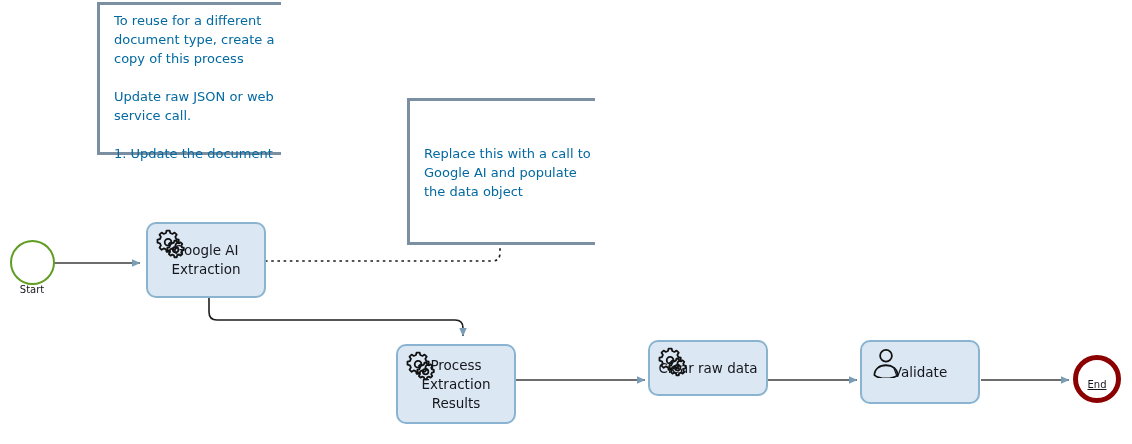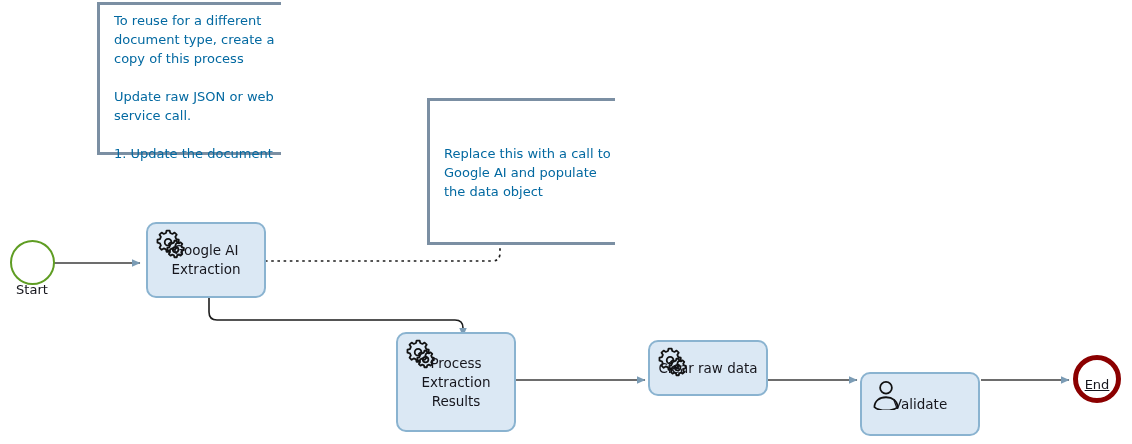--- a/index.html
+++ b/index.html
@@ -98,21 +98,21 @@
   .event.start {
     border: 2px solid #5f9d23;
   }
   .event.end {
     border: 5px solid #8b0000;
   }
   .event-label {
     position: absolute;
     left: 50%;
     transform: translateX(-50%);
-    font-size: 13px;
+    font-size: 10px;
     line-height: 16px;
     color: #16161d;
     white-space: nowrap;
   }
 </style>
 </head>
 <body>
 
 <div id="canvas">
 
@@ -149,41 +149,41 @@
   </svg>
 
   <div class="annotation" style="left:97px; top:2px; width:184px; height:153px;">
     <div class="ann-text">To reuse for a different document type, create a copy of this process
 
 Update raw JSON or web service call.
 
 1. Update the document</div>
   </div>
 
-  <div class="annotation centered" style="left:407px; top:98px; width:188px; height:147px;margin-left:20px;">
+  <div class="annotation centered" style="left:407px; top:98px; width:188px; height:147px;">
     <div class="ann-text">Replace this with a call to Google AI and populate the data object</div>
   </div>
 
   <div class="event start" style="left:10px; top:240px; width:45px; height:45px;"></div>
   <div class="event-label" style="left:32px; top:282px;">Start</div>
 
   <div class="task" style="left:146px; top:222px; width:120px; height:76px;">
     <svg class="task-icon" viewBox="0 0 40 40">
       <g fill="none" stroke="#111111" stroke-width="2.1" stroke-linejoin="round">
         <path d="M14.8,3.0 l3.6,0 l0.7,2.9 l2.6,1.1 l2.5,-1.6 l2.5,2.5 l-1.6,2.5 l1.1,2.6 l2.9,0.7 l0,3.6 l-2.9,0.7 l-1.1,2.6 l1.6,2.5 l-2.5,2.5 l-2.5,-1.6 l-2.6,1.1 l-0.7,2.9 l-3.6,0 l-0.7,-2.9 l-2.6,-1.1 l-2.5,1.6 l-2.5,-2.5 l1.6,-2.5 l-1.1,-2.6 l-2.9,-0.7 l0,-3.6 l2.9,-0.7 l1.1,-2.6 l-1.6,-2.5 l2.5,-2.5 l2.5,1.6 l2.6,-1.1 z"></path>
         <circle cx="16.6" cy="16.8" r="4.0"></circle>
         <path d="M24.0,15.0 l2.8,0 l0.55,2.25 l2.0,0.85 l1.95,-1.25 l1.95,1.95 l-1.25,1.95 l0.85,2.0 l2.25,0.55 l0,2.8 l-2.25,0.55 l-0.85,2.0 l1.25,1.95 l-1.95,1.95 l-1.95,-1.25 l-2.0,0.85 l-0.55,2.25 l-2.8,0 l-0.55,-2.25 l-2.0,-0.85 l-1.95,1.25 l-1.95,-1.95 l1.25,-1.95 l-0.85,-2.0 l-2.25,-0.55 l0,-2.8 l2.25,-0.55 l0.85,-2.0 l-1.25,-1.95 l1.95,-1.95 l1.95,1.25 l2.0,-0.85 z"></path>
         <circle cx="25.4" cy="25.4" r="3.3"></circle>
       </g>
     </svg>
     <div class="task-label">Google AI
 Extraction</div>
   </div>
 
-  <div class="task" style="left:396px; top:332px; width:120px; height:100px;">
+  <div class="task" style="left:396px; top:344px; width:120px; height:80px;">
     <svg class="task-icon" viewBox="0 0 40 40">
       <g fill="none" stroke="#111111" stroke-width="2.1" stroke-linejoin="round">
         <path d="M14.8,3.0 l3.6,0 l0.7,2.9 l2.6,1.1 l2.5,-1.6 l2.5,2.5 l-1.6,2.5 l1.1,2.6 l2.9,0.7 l0,3.6 l-2.9,0.7 l-1.1,2.6 l1.6,2.5 l-2.5,2.5 l-2.5,-1.6 l-2.6,1.1 l-0.7,2.9 l-3.6,0 l-0.7,-2.9 l-2.6,-1.1 l-2.5,1.6 l-2.5,-2.5 l1.6,-2.5 l-1.1,-2.6 l-2.9,-0.7 l0,-3.6 l2.9,-0.7 l1.1,-2.6 l-1.6,-2.5 l2.5,-2.5 l2.5,1.6 l2.6,-1.1 z"></path>
         <circle cx="16.6" cy="16.8" r="4.0"></circle>
         <path d="M24.0,15.0 l2.8,0 l0.55,2.25 l2.0,0.85 l1.95,-1.25 l1.95,1.95 l-1.25,1.95 l0.85,2.0 l2.25,0.55 l0,2.8 l-2.25,0.55 l-0.85,2.0 l1.25,1.95 l-1.95,1.95 l-1.95,-1.25 l-2.0,0.85 l-0.55,2.25 l-2.8,0 l-0.55,-2.25 l-2.0,-0.85 l-1.95,1.25 l-1.95,-1.95 l1.25,-1.95 l-0.85,-2.0 l-2.25,-0.55 l0,-2.8 l2.25,-0.55 l0.85,-2.0 l-1.25,-1.95 l1.95,-1.95 l1.95,1.25 l2.0,-0.85 z"></path>
         <circle cx="25.4" cy="25.4" r="3.3"></circle>
       </g>
     </svg>
     <div class="task-label">Process
 Extraction
@@ -195,21 +195,21 @@
       <g fill="none" stroke="#111111" stroke-width="2.1" stroke-linejoin="round">
         <path d="M14.8,3.0 l3.6,0 l0.7,2.9 l2.6,1.1 l2.5,-1.6 l2.5,2.5 l-1.6,2.5 l1.1,2.6 l2.9,0.7 l0,3.6 l-2.9,0.7 l-1.1,2.6 l1.6,2.5 l-2.5,2.5 l-2.5,-1.6 l-2.6,1.1 l-0.7,2.9 l-3.6,0 l-0.7,-2.9 l-2.6,-1.1 l-2.5,1.6 l-2.5,-2.5 l1.6,-2.5 l-1.1,-2.6 l-2.9,-0.7 l0,-3.6 l2.9,-0.7 l1.1,-2.6 l-1.6,-2.5 l2.5,-2.5 l2.5,1.6 l2.6,-1.1 z"></path>
         <circle cx="16.6" cy="16.8" r="4.0"></circle>
         <path d="M24.0,15.0 l2.8,0 l0.55,2.25 l2.0,0.85 l1.95,-1.25 l1.95,1.95 l-1.25,1.95 l0.85,2.0 l2.25,0.55 l0,2.8 l-2.25,0.55 l-0.85,2.0 l1.25,1.95 l-1.95,1.95 l-1.95,-1.25 l-2.0,0.85 l-0.55,2.25 l-2.8,0 l-0.55,-2.25 l-2.0,-0.85 l-1.95,1.25 l-1.95,-1.95 l1.25,-1.95 l-0.85,-2.0 l-2.25,-0.55 l0,-2.8 l2.25,-0.55 l0.85,-2.0 l-1.25,-1.95 l1.95,-1.95 l1.95,1.25 l2.0,-0.85 z"></path>
         <circle cx="25.4" cy="25.4" r="3.3"></circle>
       </g>
     </svg>
     <div class="task-label">Clear raw data</div>
   </div>
 
-  <div class="task" style="left:860px; top:340px; width:120px; height:64px;margin-top:32px;">
+  <div class="task" style="left:860px; top:340px; width:120px; height:64px;">
     <svg class="task-icon user-icon" viewBox="0 0 30 32">
       <g fill="none" stroke="#111111" stroke-width="1.9">
         <circle cx="15" cy="8.2" r="6.3"></circle>
         <path d="M2.6,29.0 c0,-6.6 5.5,-10.6 12.4,-10.6 c6.9,0 12.4,4.0 12.4,10.6 c-3.2,2.6 -7.6,3.6 -12.4,3.6 c-4.8,0 -9.2,-1.0 -12.4,-3.6 z"></path>
       </g>
     </svg>
     <div class="task-label">Validate</div>
   </div>
 
   <div class="event end" style="left:1073px; top:355px; width:48px; height:48px;"></div>

